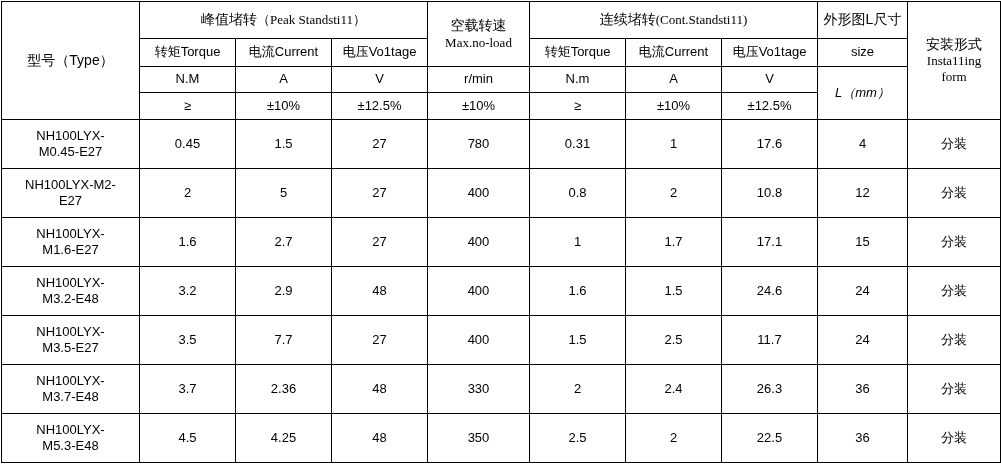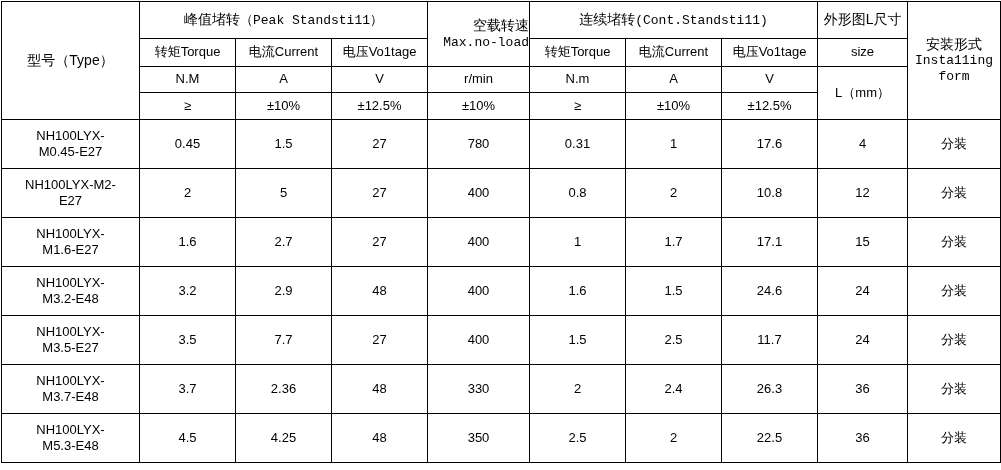--- a/index.html
+++ b/index.html
@@ -34,36 +34,36 @@
   col.c2 { width: 96px; }
   col.c3 { width: 96px; }
   col.c4 { width: 102px; }
   col.c5 { width: 96px; }
   col.c6 { width: 96px; }
   col.c7 { width: 96px; }
   col.c8 { width: 90px; }
   col.c9 { width: 93px; }
 
   .grp { height: 36px; font-size: 14px; }
-  .grp .line { display: block; text-align: right; }
+  .grp .line { display: block; }
   .sub { height: 27px; font-size: 13px; }
   .unit { height: 25px; font-size: 13px; }
   .tol { height: 26px; font-size: 13px; }
   .datarow td { height: 48px; }
 
   .typecell {
     font-size: 13px;
     padding: 0 4px;
     line-height: 1.3;
   }
   .typecell .l { display: block; }
   .cjk { font-size: 14px; }
-  .mono-ish { font-family: Liberation Mono, monospace; }
+  .mono-ish { font-family: Liberation Serif, serif; }
   .ge { font-size: 14px; }
-  .sizecell { font-size: 13px; }
+  .sizecell { font-size: 13px; font-style: italic; }
 </style>
 </head>
 <body>
 
 <table class="spec">
   <colgroup>
     <col class="c0">
       <col class="c1">
       <col class="c2">
       <col class="c3">

